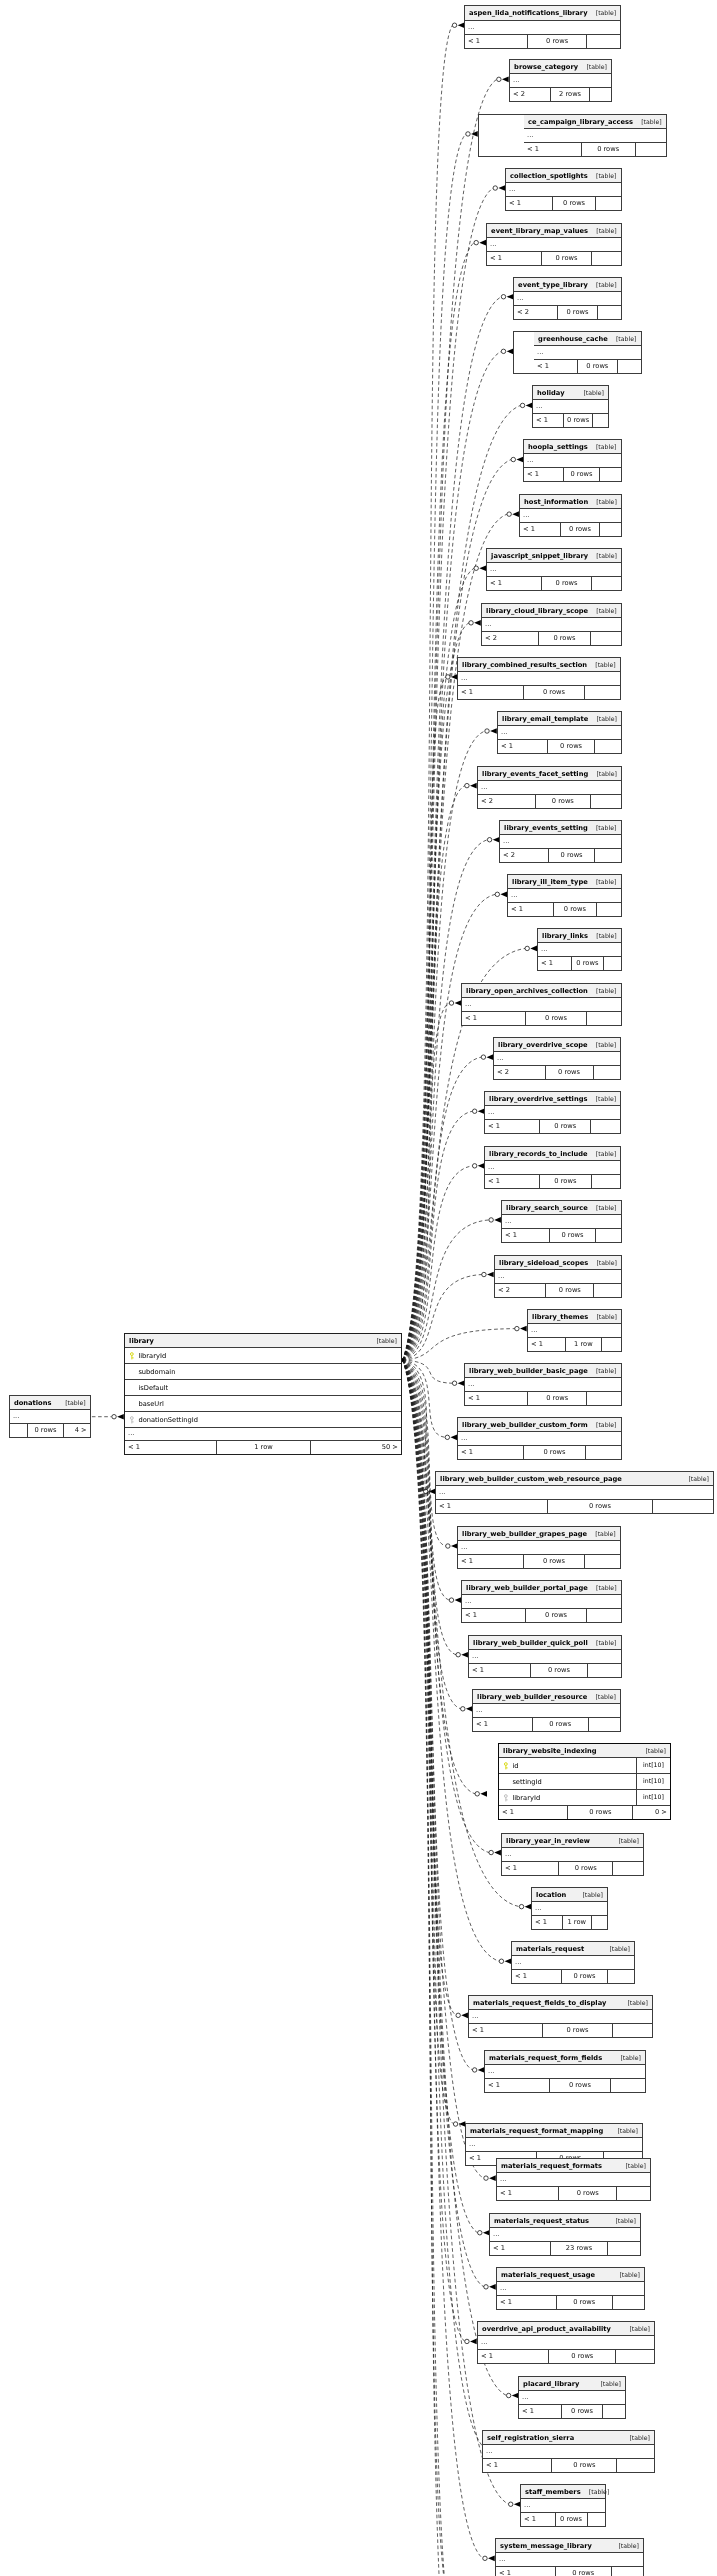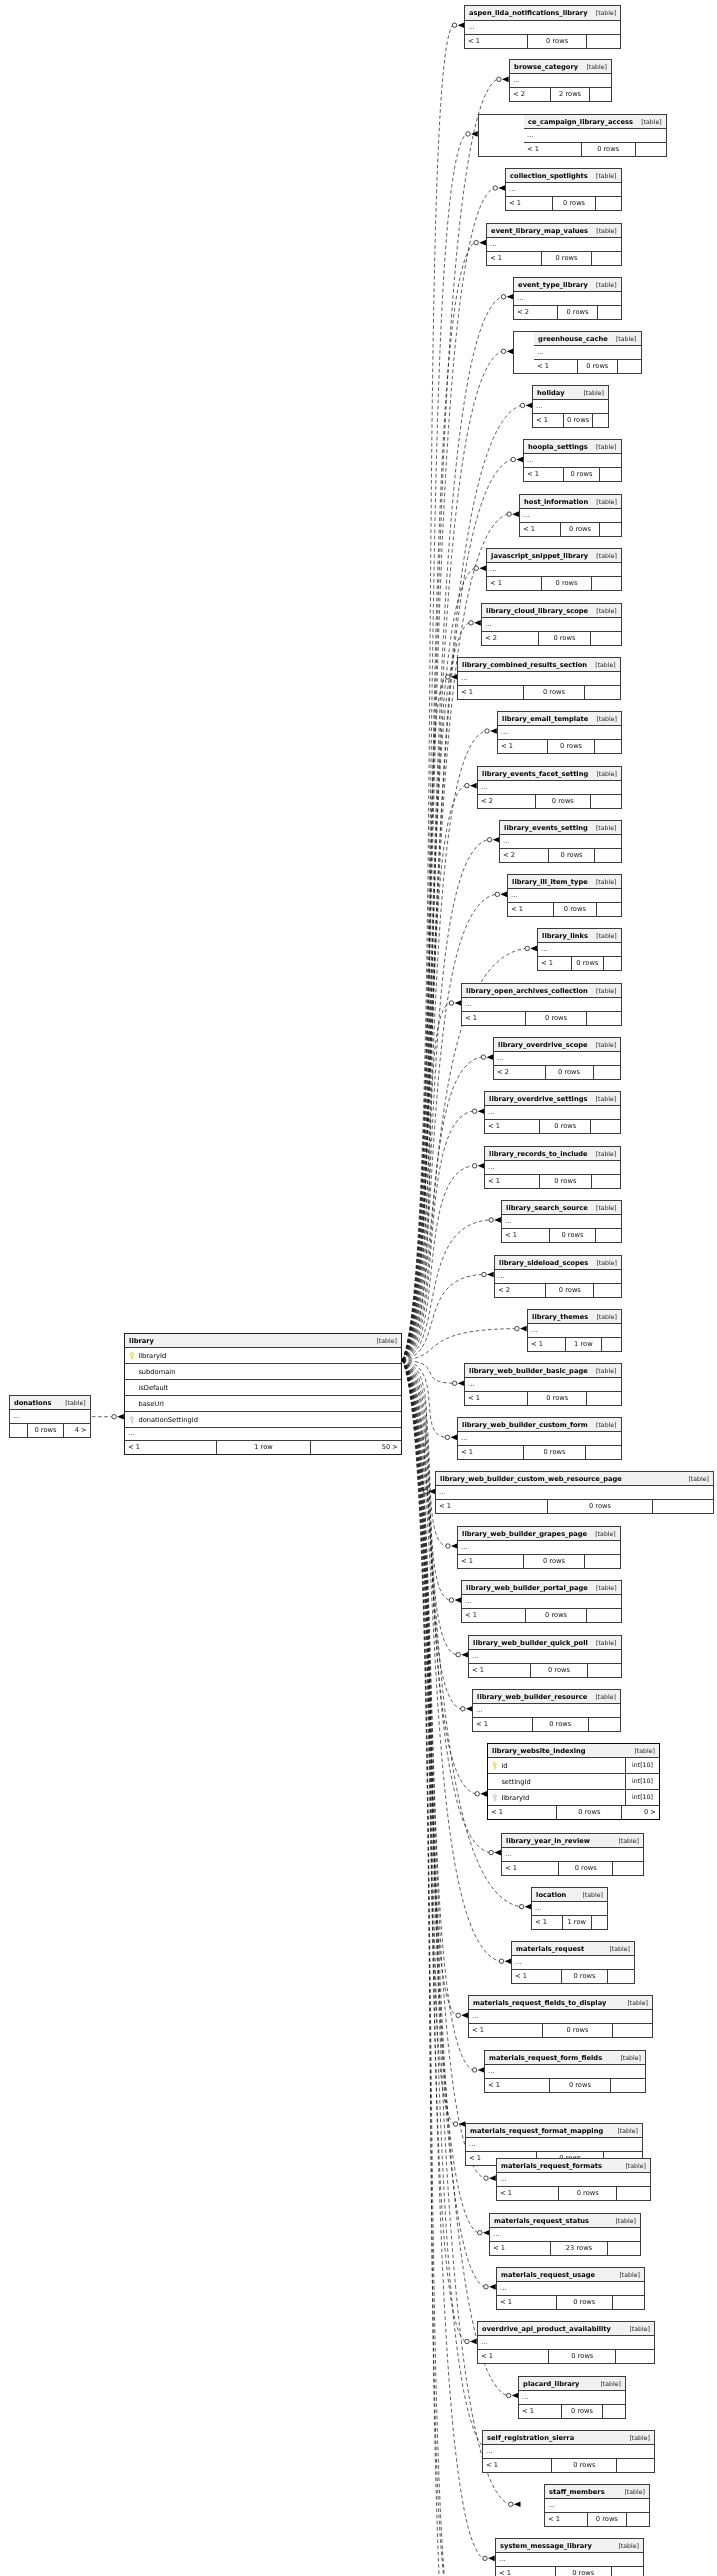--- a/index.html
+++ b/index.html
@@ -5,21 +5,21 @@
   html,body{margin:0;padding:0;background:#fff;}
   #canvas{
     position:relative;width:718px;height:2768px;background:#ffffff;
     font-family:"DejaVu Sans","Liberation Sans",sans-serif;overflow:hidden;
   }
   #edges{position:absolute;left:0;top:0;z-index:1;}
   .tbox{
     position:absolute;background:#fff;border:0.5px solid #3c3c3c;
     box-sizing:border-box;z-index:2;min-width:77px;white-space:nowrap;
   }
-  .tbox.emph{border:1.5px solid #0a0a0a;}
+  .tbox.emph{border:1.5px solid #0a0a0a;margin-left:11px;}
   .tbox.main{border:1px solid #1f1f1f;}
   .tb-header{
     display:flex;justify-content:space-between;align-items:center;gap:8.2px;
     background:#f1f1f1;border-bottom:0.5px solid #3c3c3c;height:13.4px;padding:0 4.1px;
   }
   .tb-name{font-weight:bold;font-size:6.7px;color:#000;}
   .tb-tag{font-size:6.2px;color:#1c1c1c;}
   .tb-dots{height:13px;line-height:12.4px;padding:0 3.1px;font-size:6.7px;color:#111;
     border-bottom:0.5px solid #3c3c3c;text-align:left;}
   .tb-footer{display:flex;height:13px;line-height:13px;font-size:6.7px;color:#111;}
@@ -754,21 +754,21 @@
         <span class="tb-name">self_registration_sierra</span>
         <span class="tb-tag">[table]</span>
       </div>
       <div class="tb-dots">...</div>
       <div class="tb-footer">
         <span class="fc c1" style="width: 40%;">&lt; 1</span>
         <span class="fc c2" style="width: 38%;">0 rows</span>
         <span class="fc c3" style="width: 22%;"></span>
       </div>
     </div>
-    <div class="tbox" style="width: 106px; top: 2484px; left: 544px;">
+    <div class="tbox" style="width: 86px; top: 2484px; left: 520px;">
       <div class="tb-header">
         <span class="tb-name">staff_members</span>
         <span class="tb-tag">[table]</span>
       </div>
       <div class="tb-dots">...</div>
       <div class="tb-footer">
         <span class="fc c1" style="width: 40%;">&lt; 1</span>
         <span class="fc c2" style="width: 38%;">0 rows</span>
         <span class="fc c3" style="width: 22%;"></span>
       </div>

